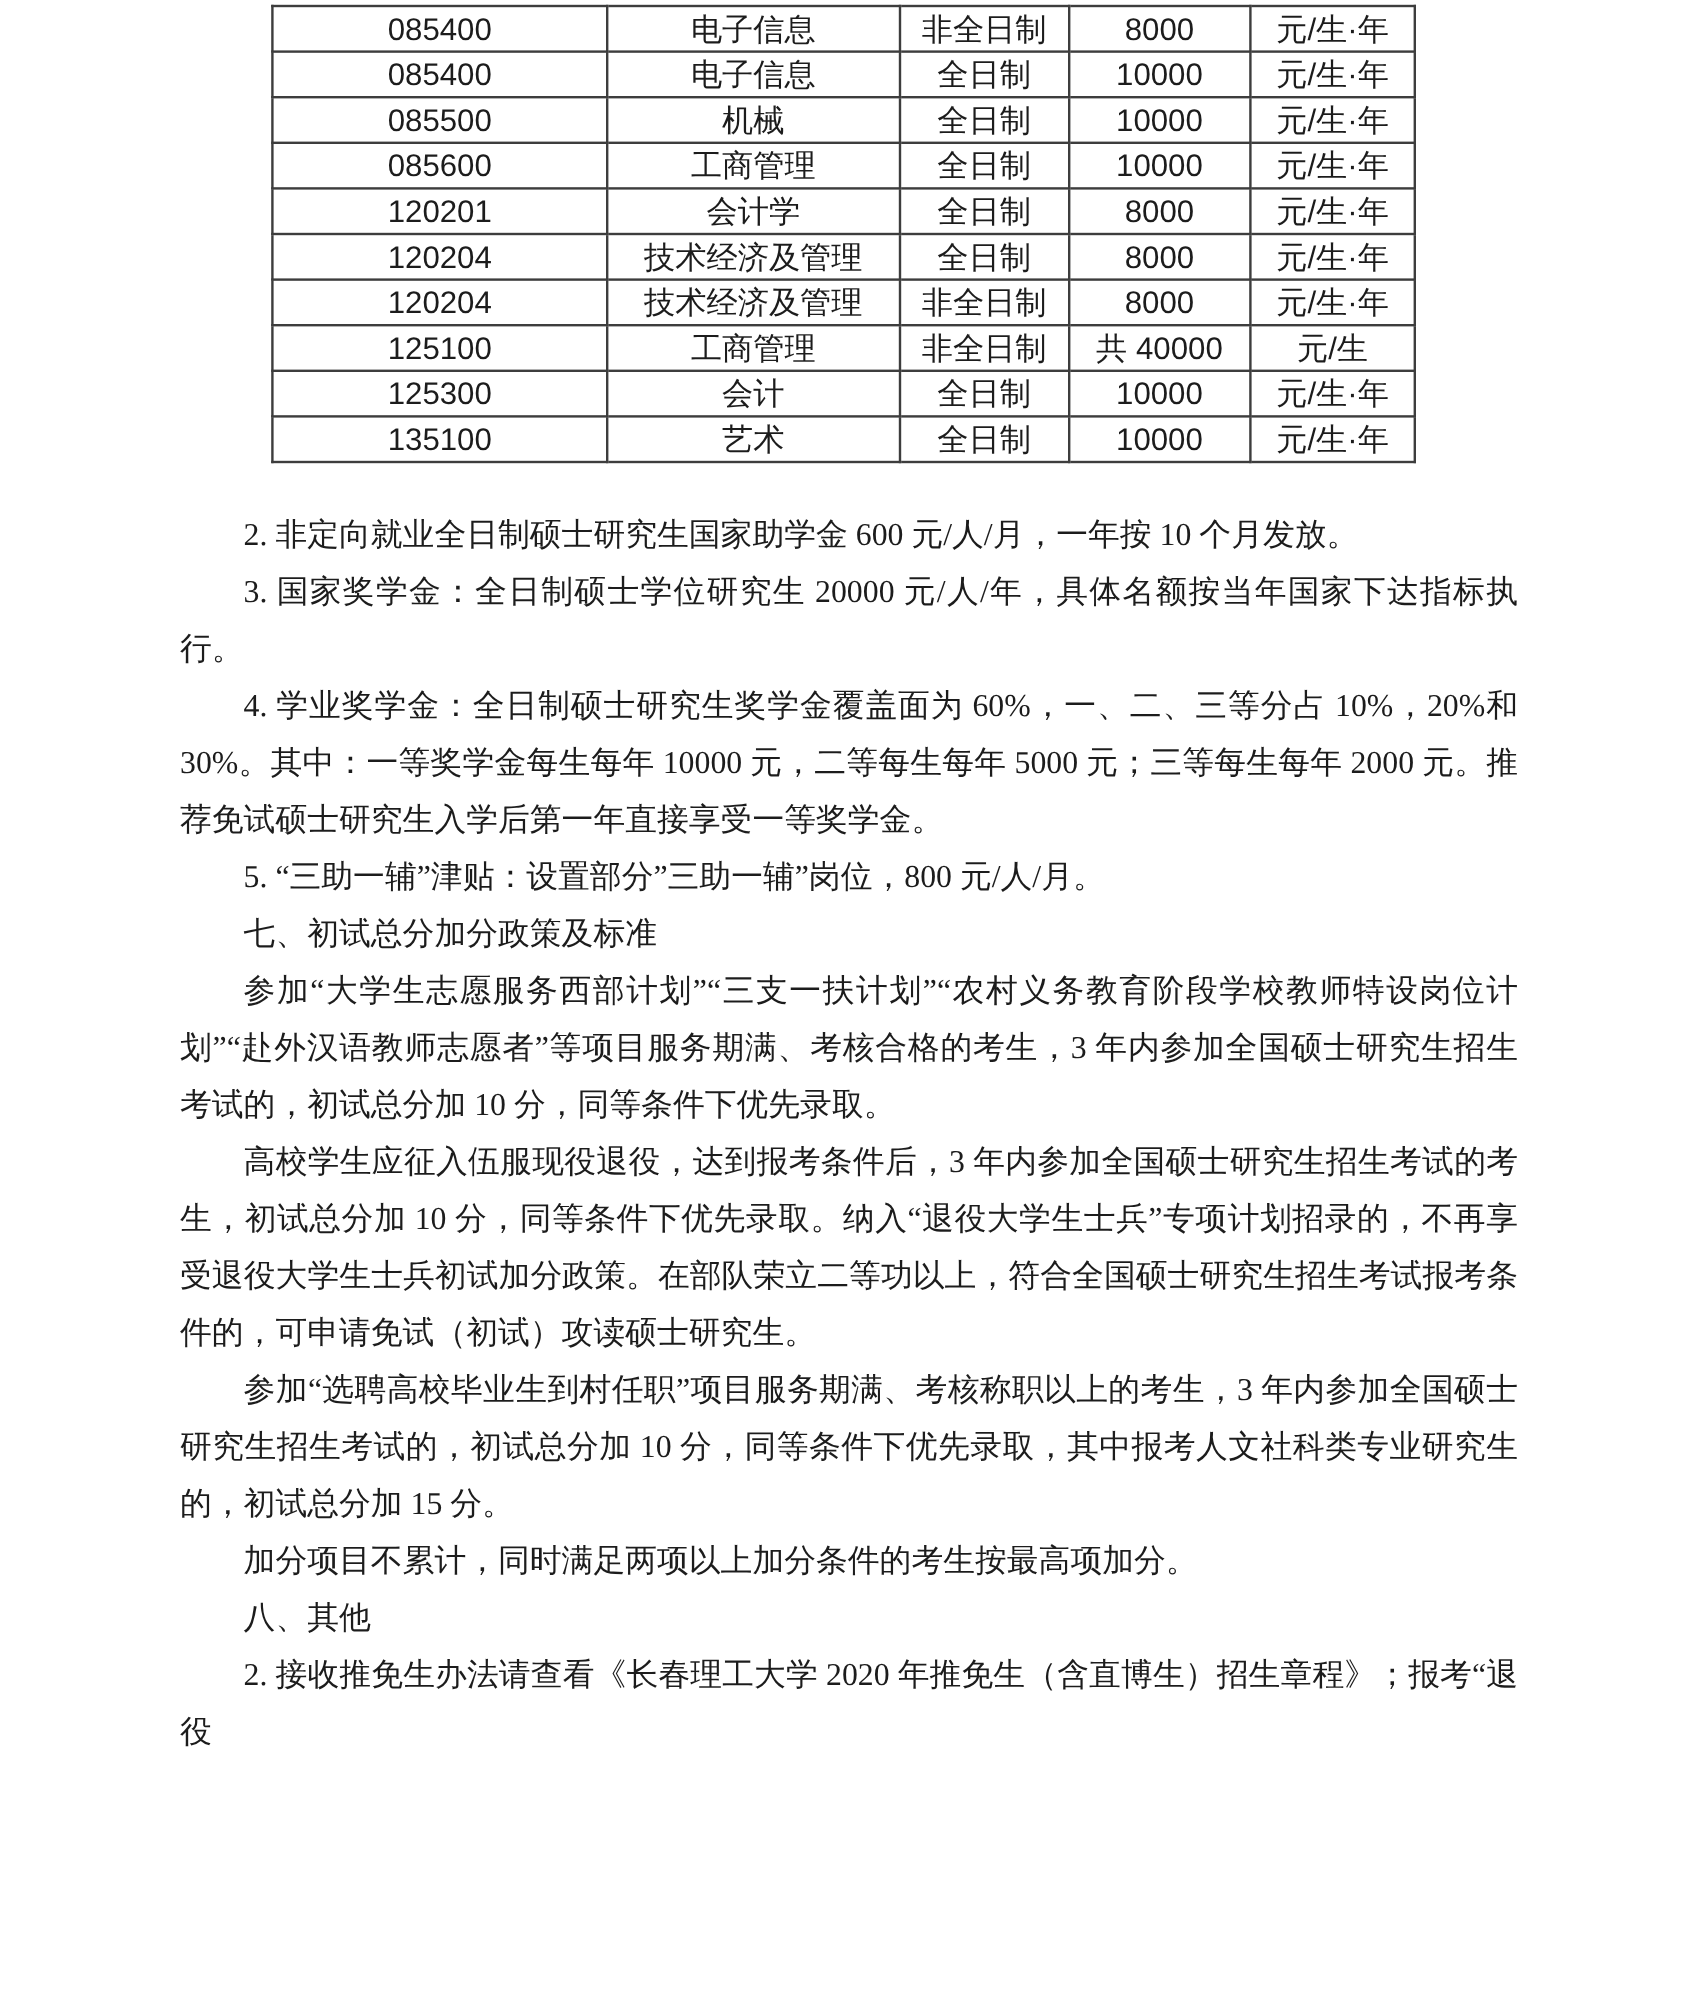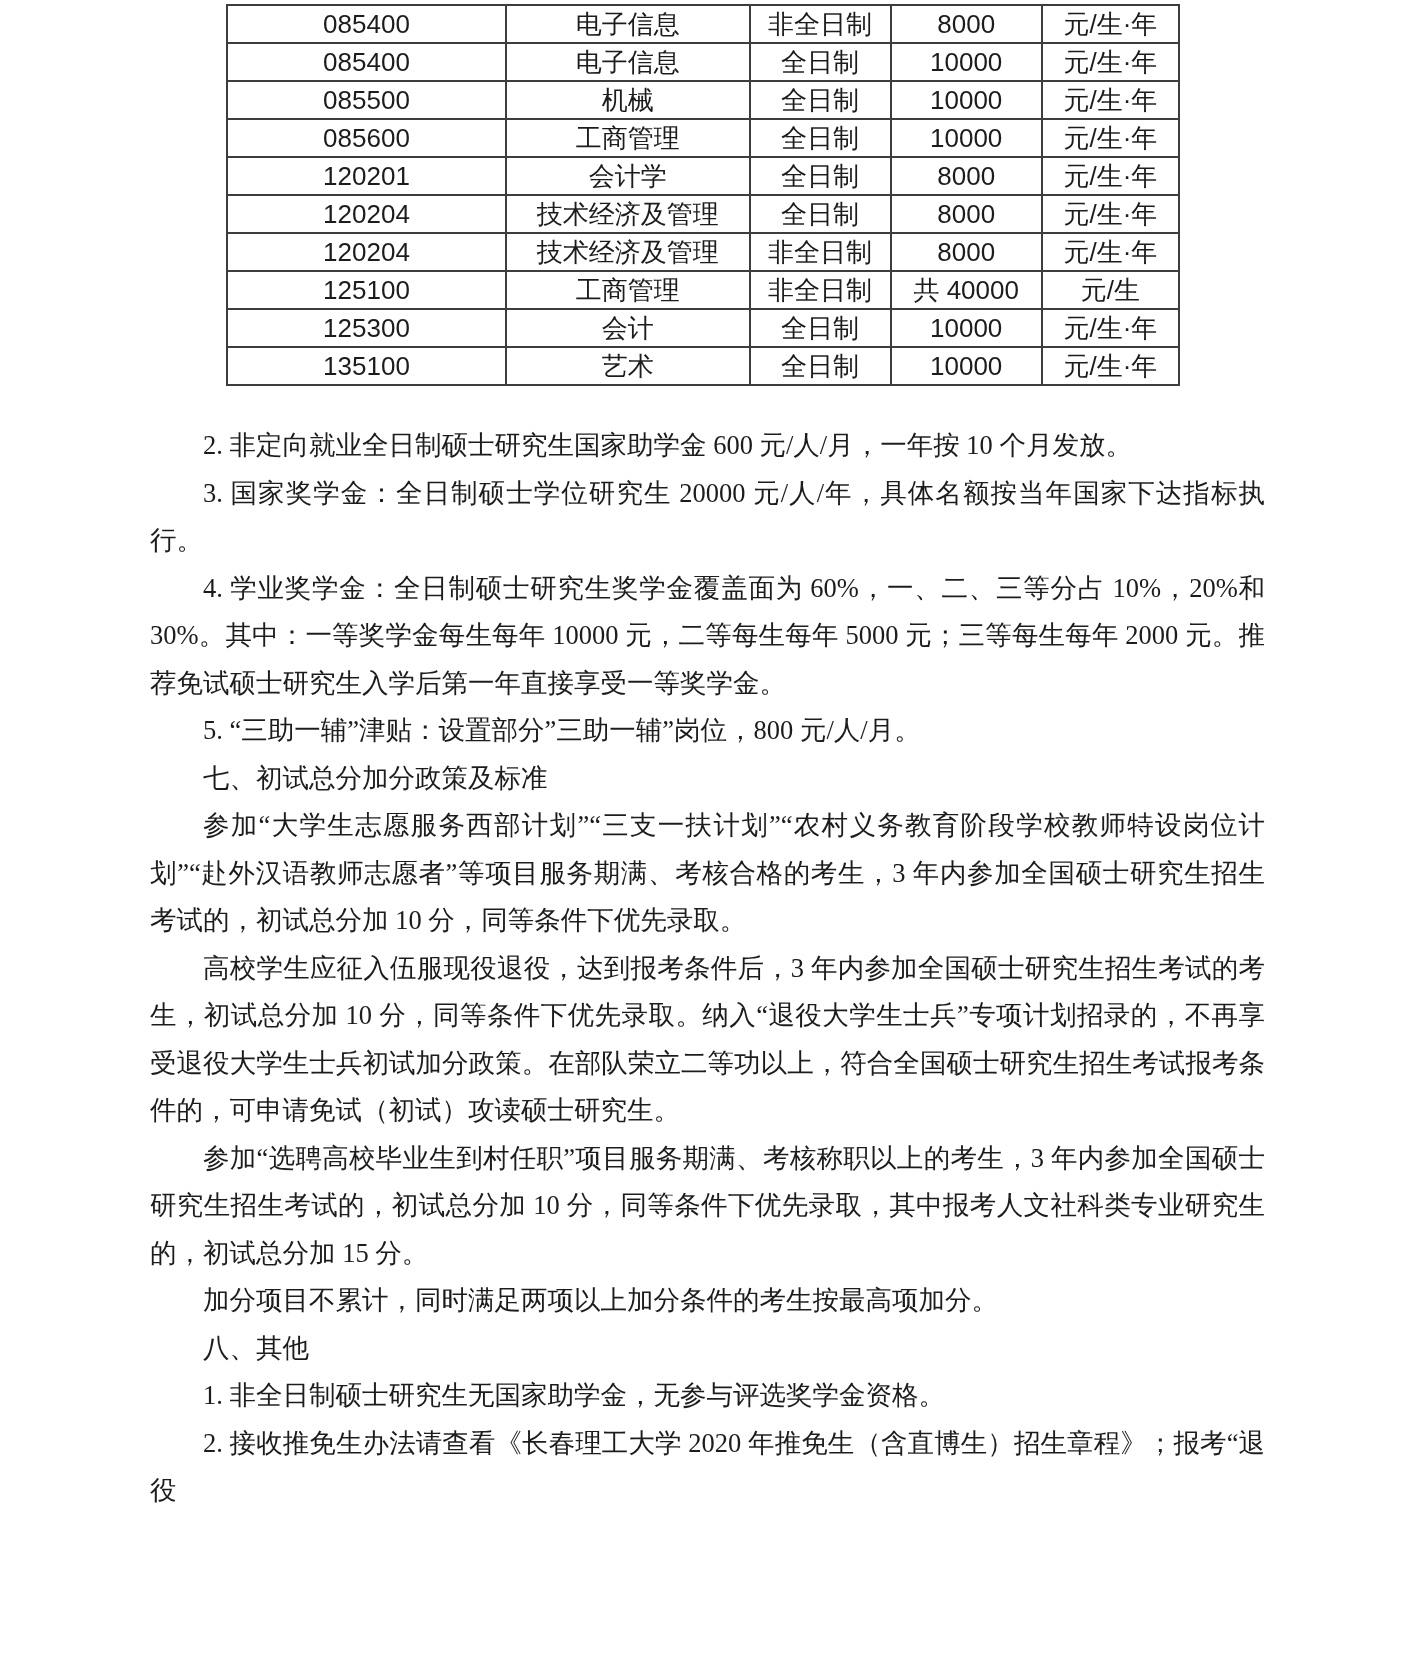--- a/index.html
+++ b/index.html
@@ -142,17 +142,16 @@
       <p>2. 非定向就业全日制硕士研究生国家助学金 600 元/人/月，一年按 10 个月发放。</p>
       <p>3. 国家奖学金：全日制硕士学位研究生 20000 元/人/年，具体名额按当年国家下达指标执行。</p>
       <p>4. 学业奖学金：全日制硕士研究生奖学金覆盖面为 60%，一、二、三等分占 10%，20%和 30%。其中：一等奖学金每生每年 10000 元，二等每生每年 5000 元；三等每生每年 2000 元。推荐免试硕士研究生入学后第一年直接享受一等奖学金。</p>
       <p>5. “三助一辅”津贴：设置部分”三助一辅”岗位，800 元/人/月。</p>
       <p>七、初试总分加分政策及标准</p>
       <p>参加“大学生志愿服务西部计划”“三支一扶计划”“农村义务教育阶段学校教师特设岗位计划”“赴外汉语教师志愿者”等项目服务期满、考核合格的考生，3 年内参加全国硕士研究生招生考试的，初试总分加 10 分，同等条件下优先录取。</p>
       <p>高校学生应征入伍服现役退役，达到报考条件后，3 年内参加全国硕士研究生招生考试的考生，初试总分加 10 分，同等条件下优先录取。纳入“退役大学生士兵”专项计划招录的，不再享受退役大学生士兵初试加分政策。在部队荣立二等功以上，符合全国硕士研究生招生考试报考条件的，可申请免试（初试）攻读硕士研究生。</p>
       <p>参加“选聘高校毕业生到村任职”项目服务期满、考核称职以上的考生，3 年内参加全国硕士研究生招生考试的，初试总分加 10 分，同等条件下优先录取，其中报考人文社科类专业研究生的，初试总分加 15 分。</p>
       <p>加分项目不累计，同时满足两项以上加分条件的考生按最高项加分。</p>
       <p>八、其他</p>
-      <p>1. 非全日制硕士研究生无国家助学金，无参与评选奖学金资格。</p>
       <p>2. 接收推免生办法请查看《长春理工大学 2020 年推免生（含直博生）招生章程》；报考“退役</p>
     </div>
 
 </div>
 
 </body></html>

